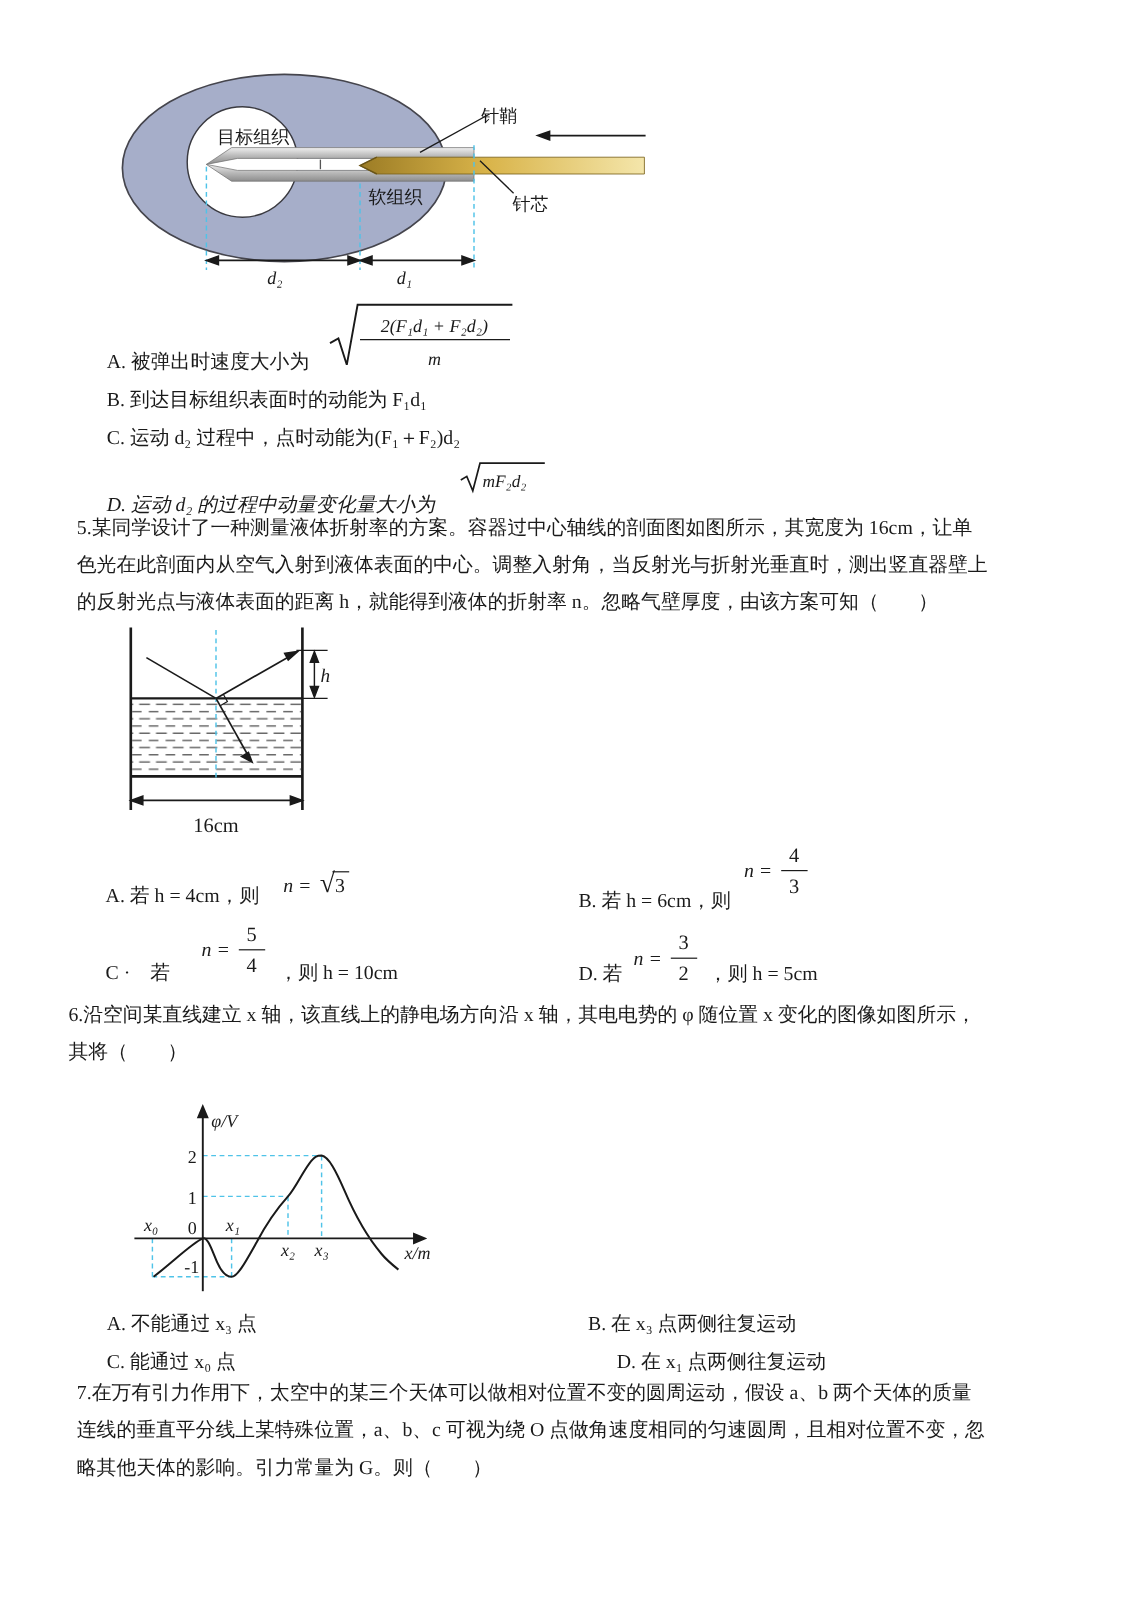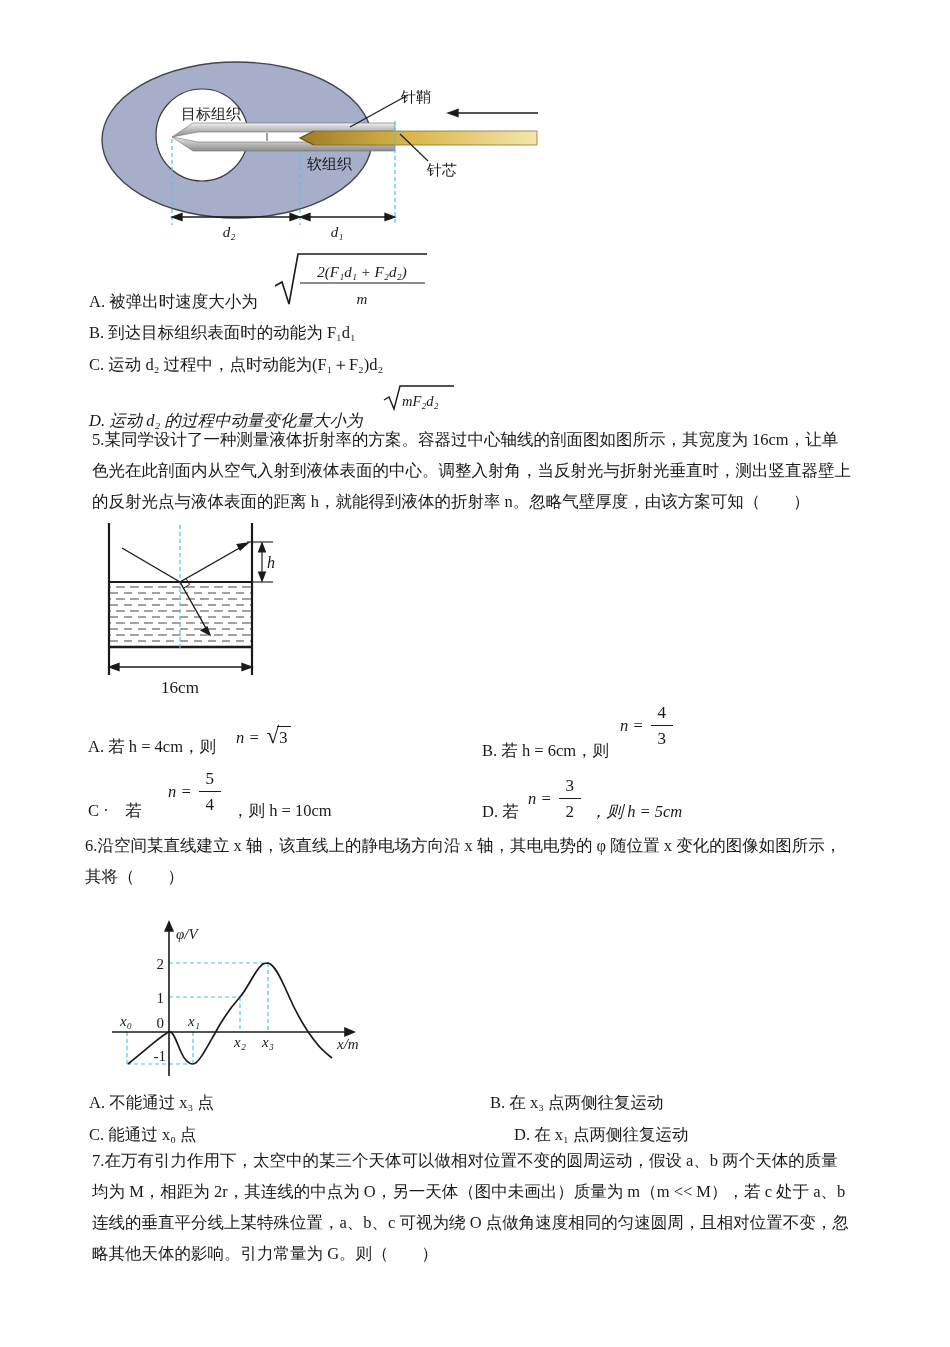--- a/index.html
+++ b/index.html
@@ -1,21 +1,21 @@
 <!DOCTYPE html>
 <html><head>
 <meta charset="utf-8">
 <style>
   html,body{margin:0;padding:0;}
   body{
     width:950px;height:1347px;position:relative;background:#ffffff;
     font-family:"Liberation Serif","DejaVu Serif",serif;color:#1a1a1a;
   }
   .abs{position:absolute;}
-  .para{font-size:16.5px;line-height:31px;width:845px;margin-left:28px;}
+  .para{font-size:16.5px;line-height:31px;width:845px;}
   .para .pline{white-space:nowrap;}
   .optline{font-size:16.5px;white-space:nowrap;}
   .formula-block{position:absolute;display:flex;align-items:center;gap:7px;
     font-style:italic;font-size:16.5px;}
   .frac{display:inline-flex;flex-direction:column;align-items:center;
     font-style:normal;font-size:17px;line-height:1.25;}
   .frac .num{padding:0 7px 2px;border-bottom:1.3px solid #1a1a1a;}
   .frac .den{padding-top:2px;}
   .sqrt{display:inline-flex;align-items:flex-start;font-style:normal;}
   .sqrt .rs{font-size:23px;line-height:1;transform:translateY(-2px);margin-right:-2px;font-style:normal;}
@@ -182,21 +182,21 @@
 <div class="abs optline" style="left:232px;top:800px;">，则 h = 10cm</div>
 
 <div class="abs optline" style="left:482px;top:801px;text-align:center;">D. 若</div>
 <div class="formula-block" style="left:528px;top:775px;">
   <span class="it">n =</span>
   <span class="frac">
     <span class="num">3</span>
     <span class="den">2</span>
   </span>
 </div>
-<div class="abs optline" style="left:590px;top:801px;font-style:italic;">，则 h = 5cm</div>
+<div class="abs optline" style="left:590px;top:801px;">，则 h = 5cm</div>
 
 <div class="abs para" style="left:57px;top:830px;">
   <div class="pline">6.沿空间某直线建立 x 轴，该直线上的静电场方向沿 x 轴，其电电势的 φ 随位置 x 变化的图像如图所示，</div>
   <div class="pline">其将（　　）</div>
 </div>
 
 <svg class="abs" style="left:100px;top:918px;" width="260" height="162" viewBox="0 0 260 162">
 
   <g stroke="#4fc3e8" stroke-width="1.2" stroke-dasharray="4 3" fill="none">
     <line x1="69" y1="45" x2="168" y2="45"></line>
@@ -232,16 +232,15 @@
   <text x="168" y="129" font-size="15" font-style="italic" text-anchor="middle">x₃</text>
 </svg>
 
 <div class="abs optline" style="left:89px;top:1092px;">A. 不能通过 x₃ 点</div>
 <div class="abs optline" style="left:490px;top:1092px;">B. 在 x₃ 点两侧往复运动</div>
 <div class="abs optline" style="left:89px;top:1124px;">C. 能通过 x₀ 点</div>
 <div class="abs optline" style="left:490px;top:1124px;margin-left:24px;">D. 在 x₁ 点两侧往复运动</div>
 
 <div class="abs para" style="left:64px;top:1145px;">
   <div class="pline">7.在万有引力作用下，太空中的某三个天体可以做相对位置不变的圆周运动，假设 a、b 两个天体的质量</div>
-  <div class="pline">均为 M，相距为 2r，其连线的中点为 O，另一天体（图中未画出）质量为 m（m &lt;&lt; M），若 c 处于 a、b</div>
   <div class="pline">连线的垂直平分线上某特殊位置，a、b、c 可视为绕 O 点做角速度相同的匀速圆周，且相对位置不变，忽</div>
   <div class="pline">略其他天体的影响。引力常量为 G。则（　　）</div>
 </div>
 
 </body></html>

